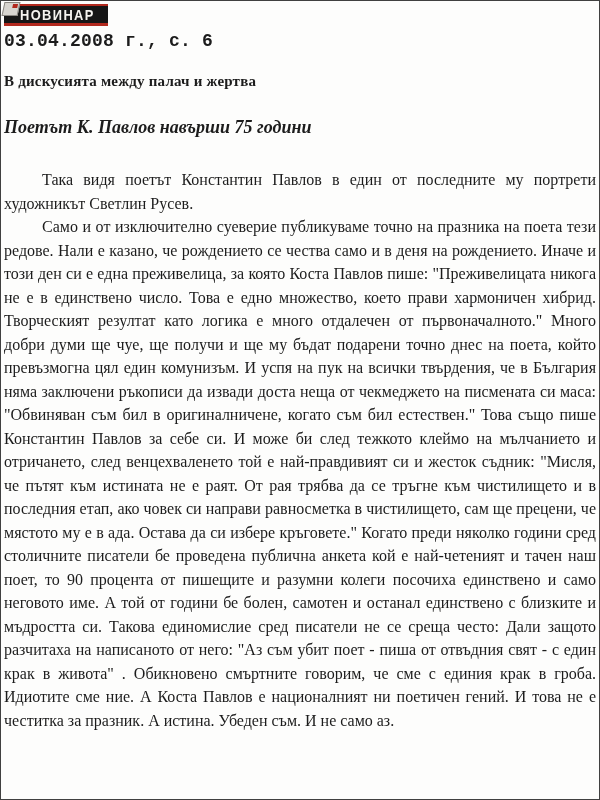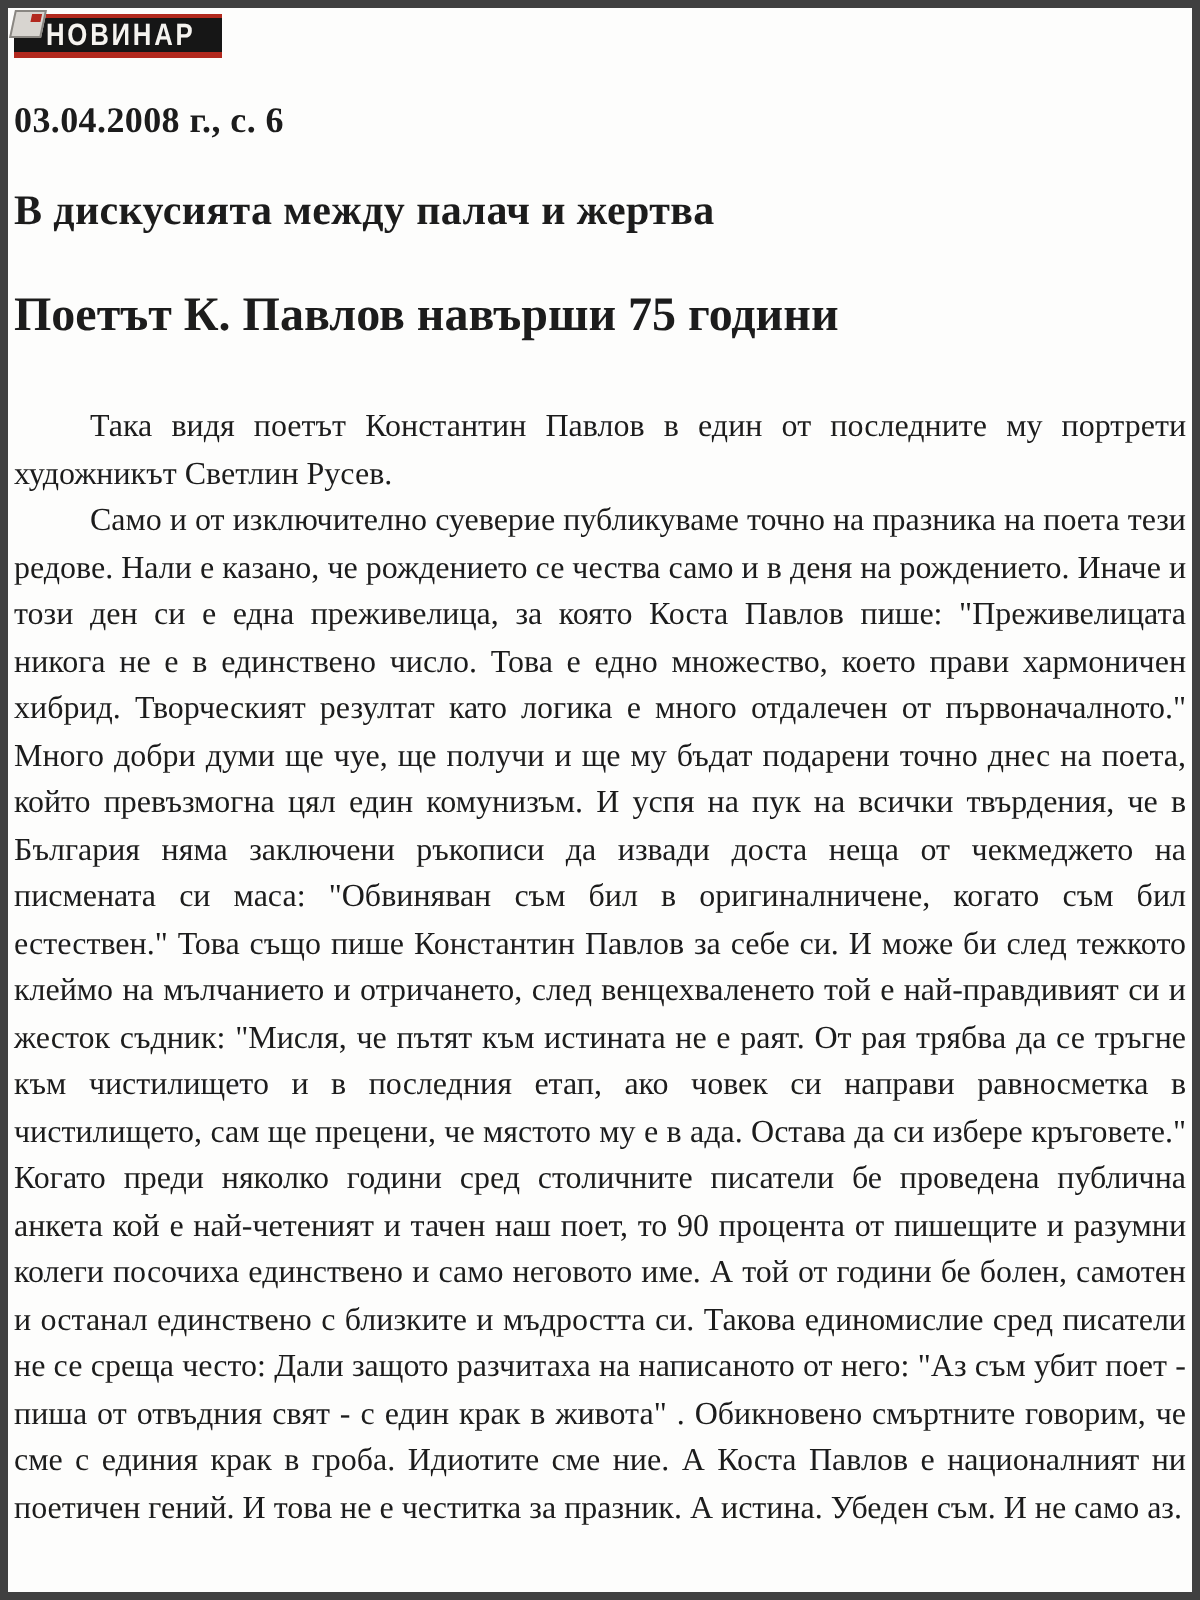--- a/index.html
+++ b/index.html
@@ -6,21 +6,21 @@
     margin: 0;
     padding: 0;
     background: #ffffff;
   }
   .page {
     position: relative;
     box-sizing: border-box;
     width: 600px;
     height: 800px;
     background: #fdfdfc;
-    border: 4px solid #404040;
+    border: 1px solid #404040;
     padding: 2px 3px 0 3px;
     overflow: hidden;
     font-family: "Liberation Serif", serif;
     color: #1c1c1c;
   }
   .masthead { margin: 0; }
   .logo {
     position: relative;
     display: inline-block;
     background: #161616;
@@ -56,32 +56,34 @@
     position: absolute;
     right: 1px;
     top: 1px;
     width: 5px;
     height: 4px;
     background: #b2291e;
   }
   .dateline {
     font-weight: bold;
     font-size: 18px;
-    margin-top: 21px;
+    margin-top: 5px;
     letter-spacing: 0.2px;
+    font-family: Liberation Mono, monospace;
   }
   .headline {
-    font-size: 21px;
+    font-size: 15px;
     font-weight: bold;
     margin: 22px 0 0 0;
     letter-spacing: 0.2px;
   }
   .subhead {
-    font-size: 24px;
+    font-size: 18px;
     font-weight: bold;
+    font-style: italic;
     margin: 27px 0 0 0;
   }
   .article-body {
     margin-top: 30px;
     font-size: 16px;
     line-height: 1.47;
     text-align: justify;
   }
   .article-body p {
     margin: 0;

